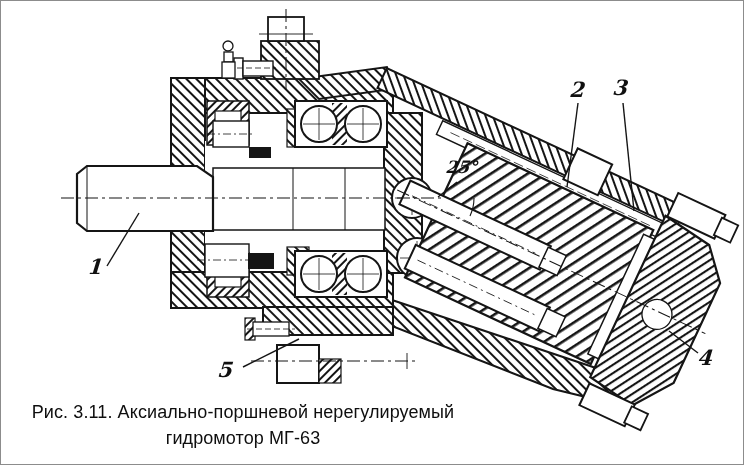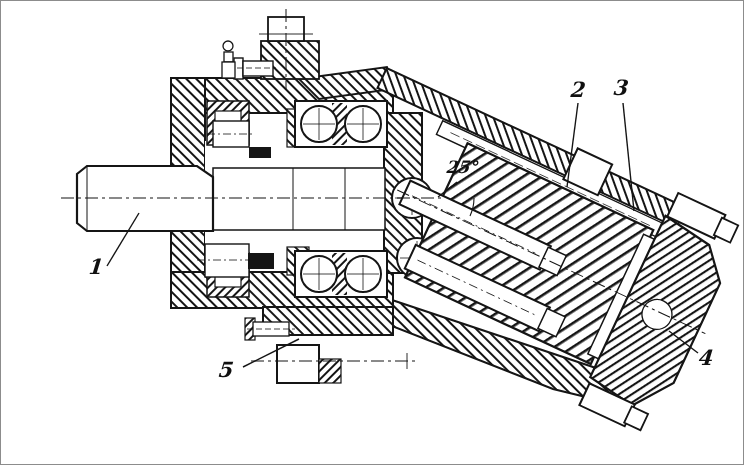--- a/index.html
+++ b/index.html
@@ -204,14 +204,16 @@
 
     <span class="angle-label" style="left: 446px; top: 158px;">25°</span>
   <span class="part-label" style="left: 88px; top: 255px;">1</span>
       <span class="part-label" style="left: 570px; top: 78px;">2</span>
       <span class="part-label" style="left: 613px; top: 76px;">3</span>
       <span class="part-label" style="left: 698px; top: 346px;">4</span>
       <span class="part-label" style="left: 218px; top: 358px;">5</span>
     </div>
 
   <figcaption class="figure-caption">
+    <div>Рис. 3.11. Аксиально-поршневой нерегулируемый</div>
+    <div>гидромотор МГ-63</div>
   </figcaption>
 </div>
 
 </body></html>

